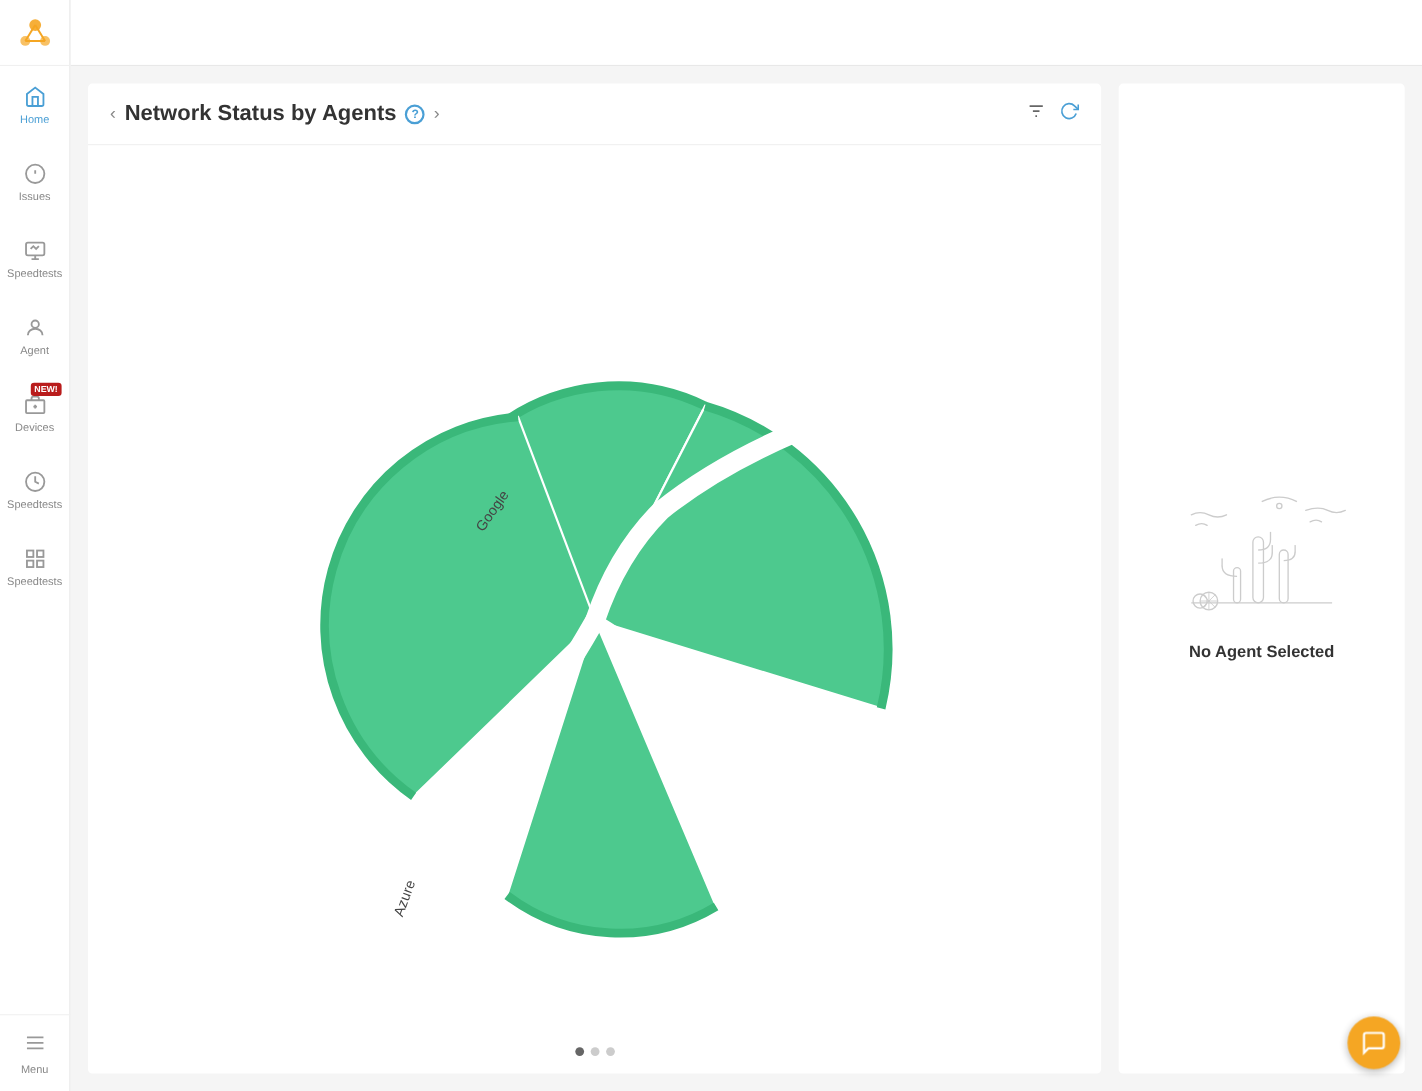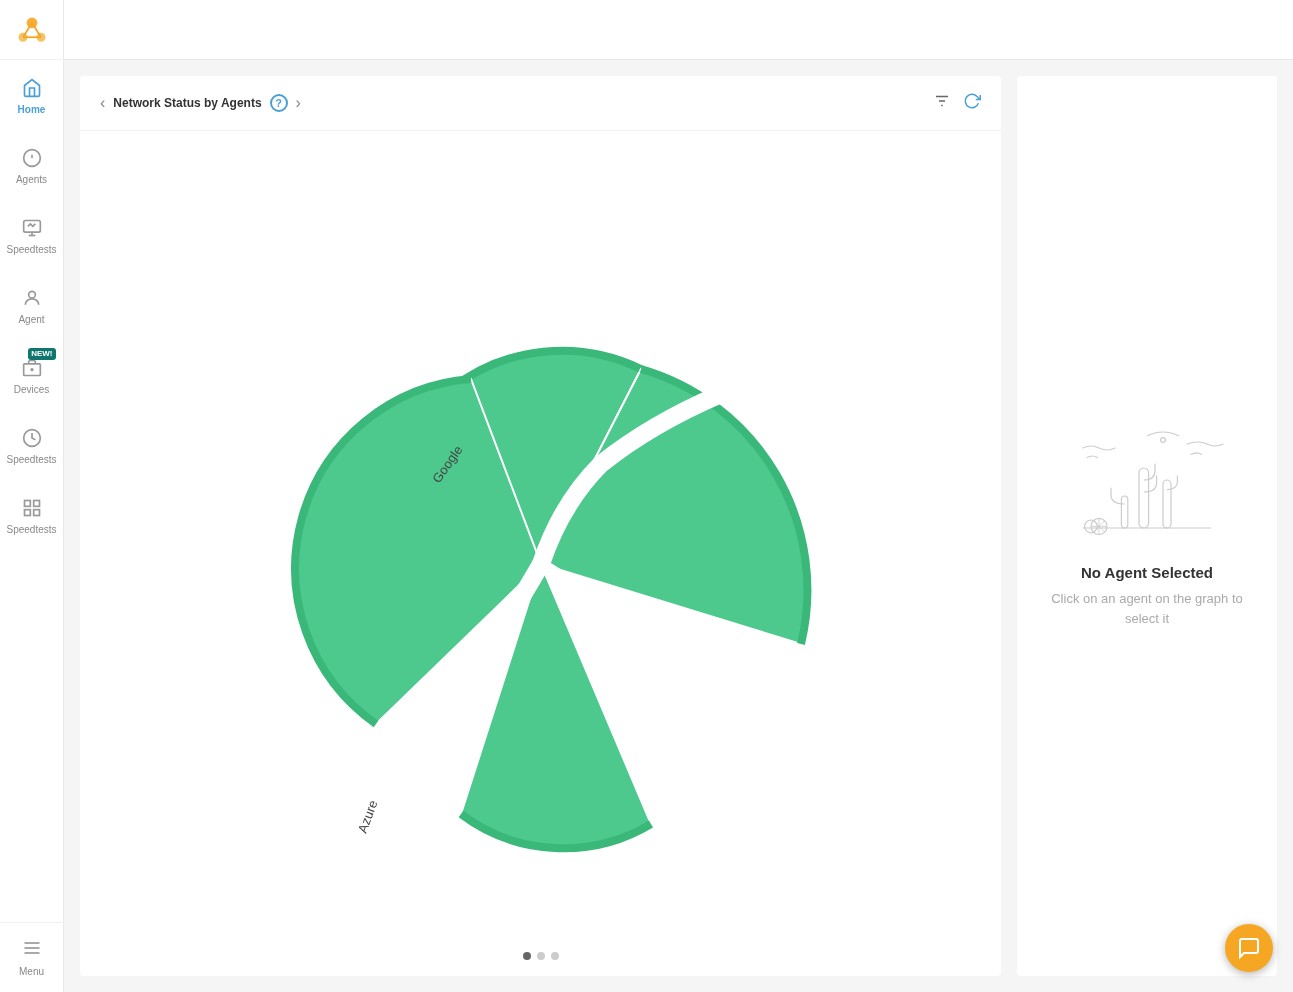--- a/index.html
+++ b/index.html
@@ -41,27 +41,27 @@
     }
     .sidebar-item .icon-wrap {
       width: 24px; height: 24px;
       display: flex; align-items: center; justify-content: center;
     }
     .sidebar-item .label {
       font-size: 10px;
       color: #888;
       text-align: center;
     }
-    .sidebar-item.active .label { color: #4a9fd5; font-weight: bold; }
+    .sidebar-item.active .label { color: #4a9fd5; }
     .sidebar-item.active .icon-wrap svg { color: #4a9fd5; }
     .new-badge {
       position: absolute;
       top: 8px;
       right: 8px;
-      background: #0f766e;
+      background: #b91c1c;
       color: #fff;
       font-size: 8px;
       font-weight: bold;
       padding: 1px 3px;
       border-radius: 3px;
       line-height: 1.2;
     }
     .sidebar-bottom {
       margin-top: auto;
       width: 64px;
@@ -114,21 +114,21 @@
       position: relative;
     }
     .widget-header {
       display: flex;
       align-items: center;
       padding: 16px 20px;
       border-bottom: 1px solid #f0f0f0;
       gap: 8px;
     }
     .widget-title {
-      font-size: 12px;
+      font-size: 20px;
       font-weight: 600;
       color: #333;
     }
     .widget-header-actions {
       margin-left: auto;
       display: flex;
       gap: 12px;
       align-items: center;
     }
     .nav-arrow {
@@ -248,21 +248,21 @@
   </div>
 
   <div class="sidebar-item">
     <div class="icon-wrap">
       <svg width="20" height="20" viewBox="0 0 24 24" fill="none" stroke="#999" stroke-width="2">
         <circle cx="12" cy="12" r="10"></circle>
         <line x1="12" y1="8" x2="12" y2="12"></line>
         <line x1="12" y1="16" x2="12.01" y2="16"></line>
       </svg>
     </div>
-    <span class="label">Agents</span>
+    <span class="label">Issues</span>
   </div>
 
   <div class="sidebar-item">
     <div class="icon-wrap">
       <svg width="20" height="20" viewBox="0 0 24 24" fill="none" stroke="#999" stroke-width="2">
         <rect x="2" y="3" width="20" height="14" rx="2"></rect>
         <line x1="8" y1="21" x2="16" y2="21"></line>
         <line x1="12" y1="17" x2="12" y2="21"></line>
         <polyline points="7 10 10 7 13 10 16 7"></polyline>
       </svg>
@@ -436,21 +436,20 @@
         <path d="M150,25 Q165,20 175,25 Q185,30 195,25" fill="none" stroke="#ccc" stroke-width="1.5" stroke-linecap="round"></path>
         <path d="M155,38 Q162,34 168,38" fill="none" stroke="#ccc" stroke-width="1.5" stroke-linecap="round"></path>
 
         <circle cx="30" cy="128" r="8" fill="none" stroke="#ccc" stroke-width="1.5"></circle>
 
         <path d="M100,15 Q120,5 140,15" fill="none" stroke="#ccc" stroke-width="1.5"></path>
         <circle cx="120" cy="20" r="3" fill="none" stroke="#ccc" stroke-width="1.5"></circle>
       </svg>
 
       <div class="no-agent-title">No Agent Selected</div>
-      <div class="no-agent-sub">Click on an agent on the graph to select it</div>
     </div>
   </div>
 </div>
 
 <div class="chat-button">
   <svg width="24" height="24" viewBox="0 0 24 24" fill="none" stroke="#fff" stroke-width="2">
     <path d="M21 15a2 2 0 01-2 2H7l-4 4V5a2 2 0 012-2h14a2 2 0 012 2z"></path>
   </svg>
 </div>
 

